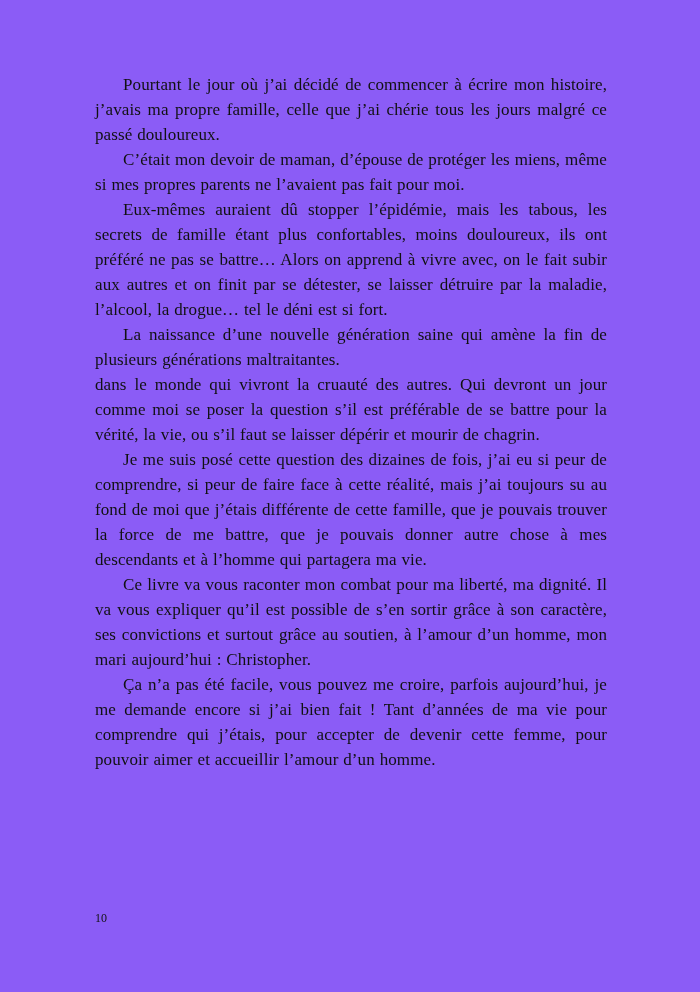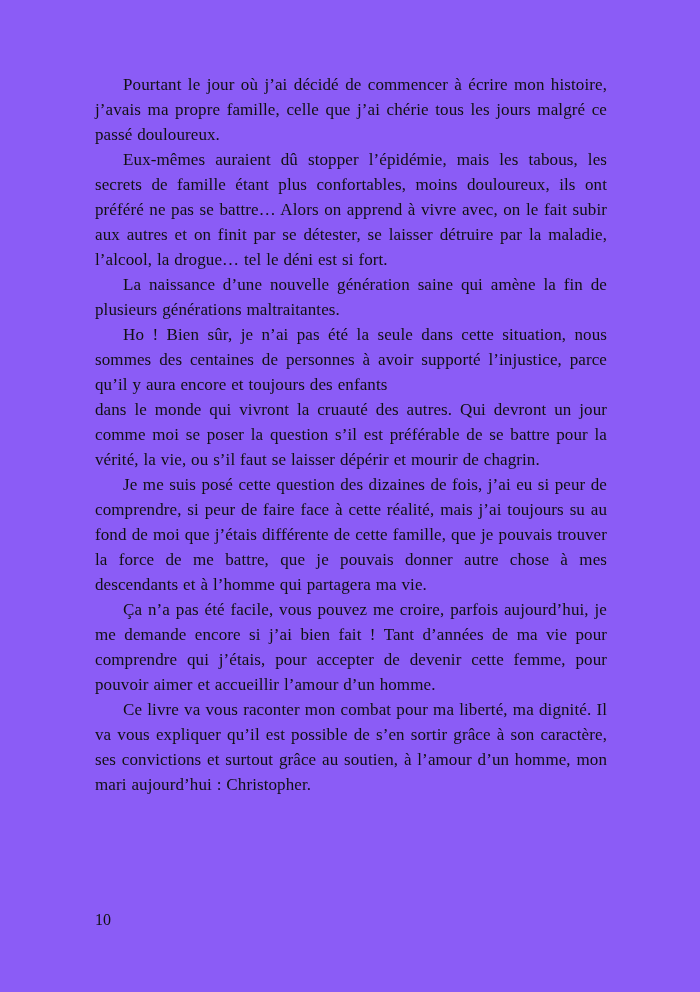--- a/index.html
+++ b/index.html
@@ -38,32 +38,32 @@
     letter-spacing: 0.1px;
     word-spacing: 0.5px;
   }
   .text-block p.no-indent {
     text-indent: 0;
   }
   .page-number {
     position: absolute;
     left: 95px;
     top: 911px;
-    font-size: 16px;
+    font-size: 12px;
     color: #111111;
   }
 </style>
 </head>
 <body>
 
 <div class="page">
   <main class="text-block">
     <p>Pourtant le jour où j’ai décidé de commencer à écrire mon histoire, j’avais ma propre famille, celle que j’ai chérie tous les jours malgré ce passé douloureux.</p>
+    <p>C’était mon devoir de maman, d’épouse de protéger les miens, même si mes propres parents ne l’avaient pas fait pour moi.</p>
     <p>Eux-mêmes auraient dû stopper l’épidémie, mais les tabous, les secrets de famille étant plus confortables, moins douloureux, ils ont préféré ne pas se battre… Alors on apprend à vivre avec, on le fait subir aux autres et on finit par se détester, se laisser détruire par la maladie, l’alcool, la drogue… tel le déni est si fort.</p>
     <p>La naissance d’une nouvelle génération saine qui amène la fin de plusieurs générations maltraitantes.</p>
-    <p>Ho ! Bien sûr, je n’ai pas été la seule dans cette situation, nous sommes des centaines de personnes à avoir supporté l’injustice, parce qu’il y aura encore et toujours des enfants</p>
     <p class="no-indent">dans le monde qui vivront la cruauté des autres. Qui devront un jour comme moi se poser la question s’il est préférable de se battre pour la vérité, la vie, ou s’il faut se laisser dépérir et mourir de chagrin.</p>
     <p>Je me suis posé cette question des dizaines de fois, j’ai eu si peur de comprendre, si peur de faire face à cette réalité, mais j’ai toujours su au fond de moi que j’étais différente de cette famille, que je pouvais trouver la force de me battre, que je pouvais donner autre chose à mes descendants et à l’homme qui partagera ma vie.</p>
+    <p>Ce livre va vous raconter mon combat pour ma liberté, ma dignité. Il va vous expliquer qu’il est possible de s’en sortir grâce à son caractère, ses convictions et surtout grâce au soutien, à l’amour d’un homme, mon mari aujourd’hui : Christopher.</p>
     <p>Ça n’a pas été facile, vous pouvez me croire, parfois aujourd’hui, je me demande encore si j’ai bien fait ! Tant d’années de ma vie pour comprendre qui j’étais, pour accepter de devenir cette femme, pour pouvoir aimer et accueillir l’amour d’un homme.</p>
-    <p>Ce livre va vous raconter mon combat pour ma liberté, ma dignité. Il va vous expliquer qu’il est possible de s’en sortir grâce à son caractère, ses convictions et surtout grâce au soutien, à l’amour d’un homme, mon mari aujourd’hui : Christopher.</p>
   </main>
   <div class="page-number">10</div>
 </div>
 
 </body></html>

